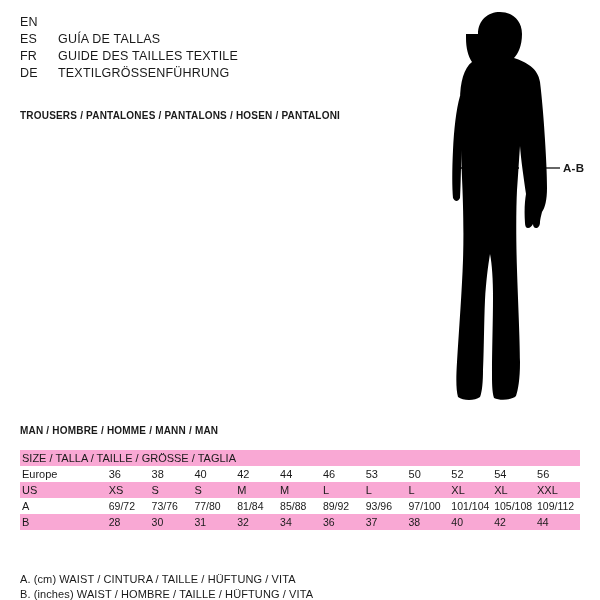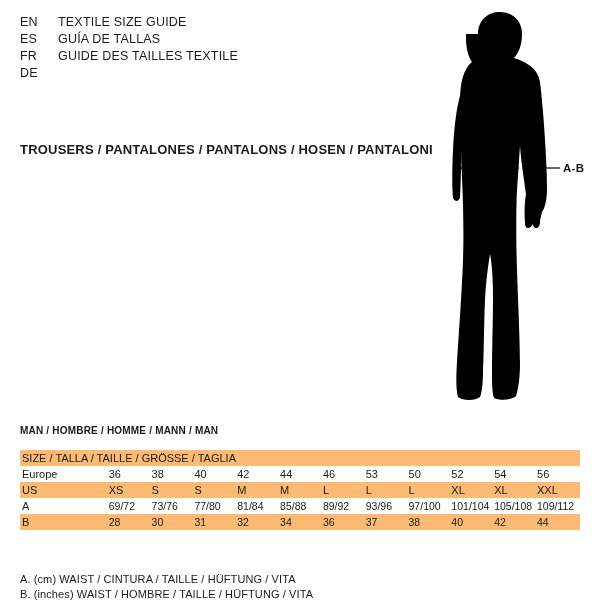--- a/index.html
+++ b/index.html
@@ -41,25 +41,24 @@
   }
   .lang-text {
     white-space: nowrap;
     color: #1a1a1a;
   }
 
   .section-title {
     position: absolute;
     left: 20px;
     top: 110px;
-    font-size: 13px;
+    font-size: 10px;
     font-weight: bold;
     letter-spacing: 0.2px;
     white-space: nowrap;
-    margin-top: 32px;
   }
 
   
   .figure-wrap {
     position: absolute;
     left: 400px;
     top: 10px;
     width: 200px;
     height: 400px;
     font-weight: bold;
@@ -97,21 +96,21 @@
     table-layout: fixed;
   }
   table.size-table td {
     padding: 2px 0 2px 0;
     text-align: left;
     white-space: nowrap;
     font-weight: normal;
     color: #1a1a1a;
   }
   table.size-table tr.shaded td {
-    background: #fdba74;
+    background: #f9a8d4;
   }
   table.size-table td.label-cell {
     width: 85px;
     padding-left: 2px;
   }
   table.size-table td.val {
     width: 42px;
   }
   table.size-table tr.row-a td.val,
   table.size-table tr.row-b td.val {
@@ -132,32 +131,32 @@
   }
 </style>
 </head>
 <body>
 
 <div class="page">
 
   <div class="lang-block">
     <div class="lang-row">
       <span class="lang-code">EN</span>
-      <span class="lang-text">TEXTILE SIZE GUIDE</span>
     </div>
     <div class="lang-row">
       <span class="lang-code">ES</span>
       <span class="lang-text">GUÍA DE TALLAS</span>
     </div>
     <div class="lang-row">
       <span class="lang-code">FR</span>
       <span class="lang-text">GUIDE DES TAILLES TEXTILE</span>
     </div>
     <div class="lang-row">
       <span class="lang-code">DE</span>
+      <span class="lang-text">TEXTILGRÖSSENFÜHRUNG</span>
     </div>
   </div>
 
   <div class="section-title">TROUSERS / PANTALONES / PANTALONS / HOSEN / PANTALONI</div>
 
   <div class="figure-wrap">
     <svg width="200" height="400" viewBox="0 0 200 400">
       <path fill="#000000" d="
         M 78,24
         C 78,10 88,2 100,2

